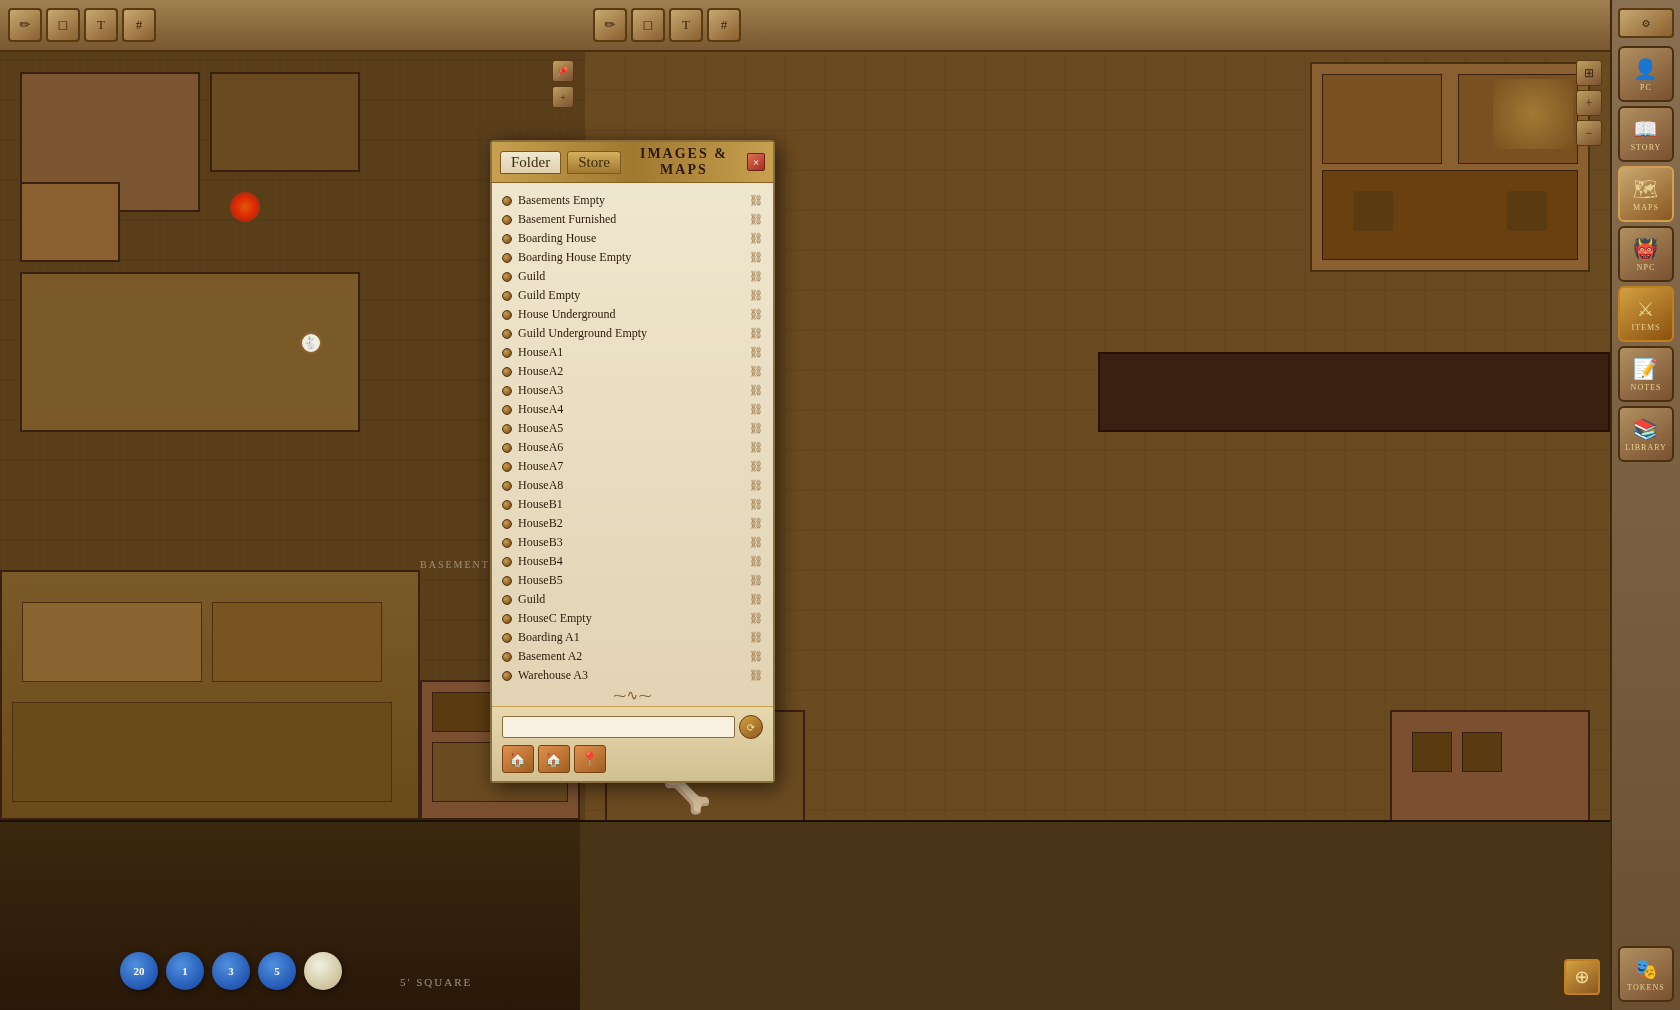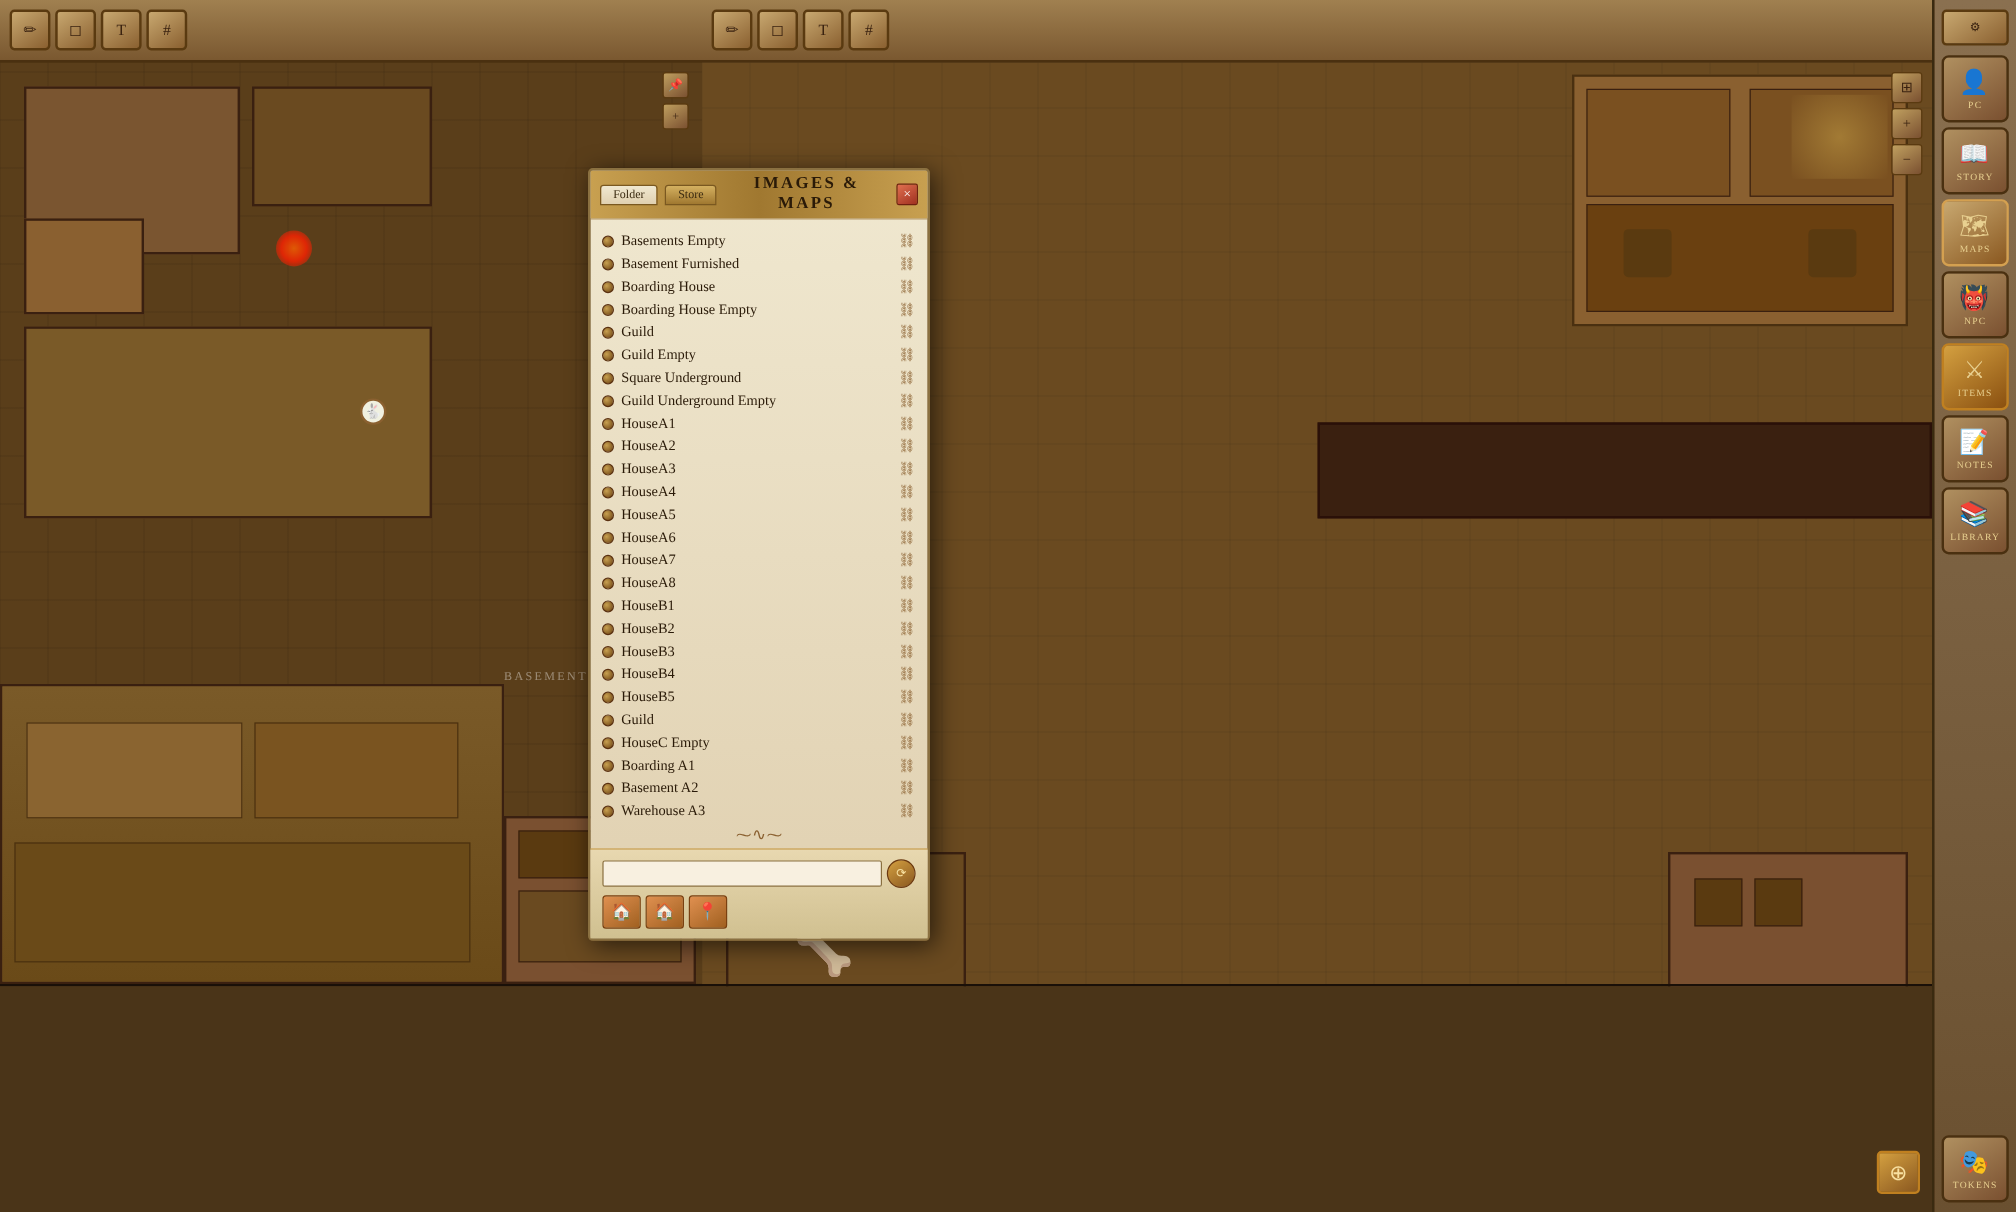--- a/index.html
+++ b/index.html
@@ -87,21 +87,21 @@
       gap: 6px;
       border-bottom: 1px solid #8a6020;
       border-radius: 2px 2px 0 0;
     }
 
     .modal-tab {
       padding: 2px 10px;
       background: linear-gradient(180deg, #d4b060, #a07830);
       border: 1px solid #7a5820;
       border-radius: 3px 3px 0 0;
-      font-size: 10px;
+      font-size: 15px;
       color: #3a2a10;
       cursor: pointer;
     }
     .modal-tab.active {
       background: linear-gradient(180deg, #f0e8d0, #e0d0b0);
       color: #3a2a10;
     }
 
     .modal-title {
       font-size: 14px;
@@ -414,20 +414,32 @@
       <div style="position:absolute;top:20px;left:70px;width:40px;height:40px;background:#5a3a10;border:1px solid #3a2010;"></div>
       <div style="position:absolute;bottom:20px;left:20px;width:40px;height:40px;background:#5a3a10;border:1px solid #3a2010;"></div>
     </div>
     <div style="position:absolute;bottom:0;left:0;right:0;height:120px;background:#4a3010;border-top:2px solid #3a2008;">
       <div style="position:absolute;top:10px;left:20px;width:180px;height:90px;background:#5a3a18;border:1px solid #3a2010;"></div>
       <div style="position:absolute;top:10px;right:20px;width:180px;height:90px;background:#5a3a18;border:1px solid #3a2010;"></div>
     </div>
   </div>
 
   <div class="bottom-bar">
+    <div class="bottom-left">
+
+      <div style="position:absolute;bottom:20px;left:120px;display:flex;gap:8px;align-items:center;">
+        <div class="die die-blue">20</div>
+        <div class="die die-blue">1</div>
+        <div class="die die-blue">3</div>
+        <div class="die die-blue">5</div>
+        <div class="die die-white"></div>
+      </div>
+
+      <div style="position:absolute;bottom:22px;left:400px;font-size:11px;color:rgba(255,255,255,0.5);letter-spacing:2px;text-transform:uppercase;">5' Square</div>
+    </div>
     <div class="bottom-right"></div>
   </div>
 
   <div style="position:absolute;bottom:15px;right:80px;width:36px;height:36px;
     background:linear-gradient(145deg,#d4a040,#8a5820);
     border:2px solid #c08020;border-radius:4px;
     display:flex;align-items:center;justify-content:center;
     font-size:18px;color:#f8e0a0;cursor:pointer;">⊕</div>
 
   <div style="position:absolute;top:60px;right:78px;display:flex;flex-direction:column;gap:4px;z-index:20;">
@@ -527,21 +539,21 @@
         <span>Guild</span>
         <span class="link-icon item-link">⛓</span>
       </div>
       <div class="modal-item">
         <div class="item-dot"></div>
         <span>Guild Empty</span>
         <span class="link-icon item-link">⛓</span>
       </div>
       <div class="modal-item">
         <div class="item-dot"></div>
-        <span>Square Underground</span>
+        <span>House Underground</span>
         <span class="link-icon item-link">⛓</span>
       </div>
       <div class="modal-item">
         <div class="item-dot"></div>
         <span>Guild Underground Empty</span>
         <span class="link-icon item-link">⛓</span>
       </div>
       <div class="modal-item">
         <div class="item-dot"></div>
         <span>HouseA1</span>

